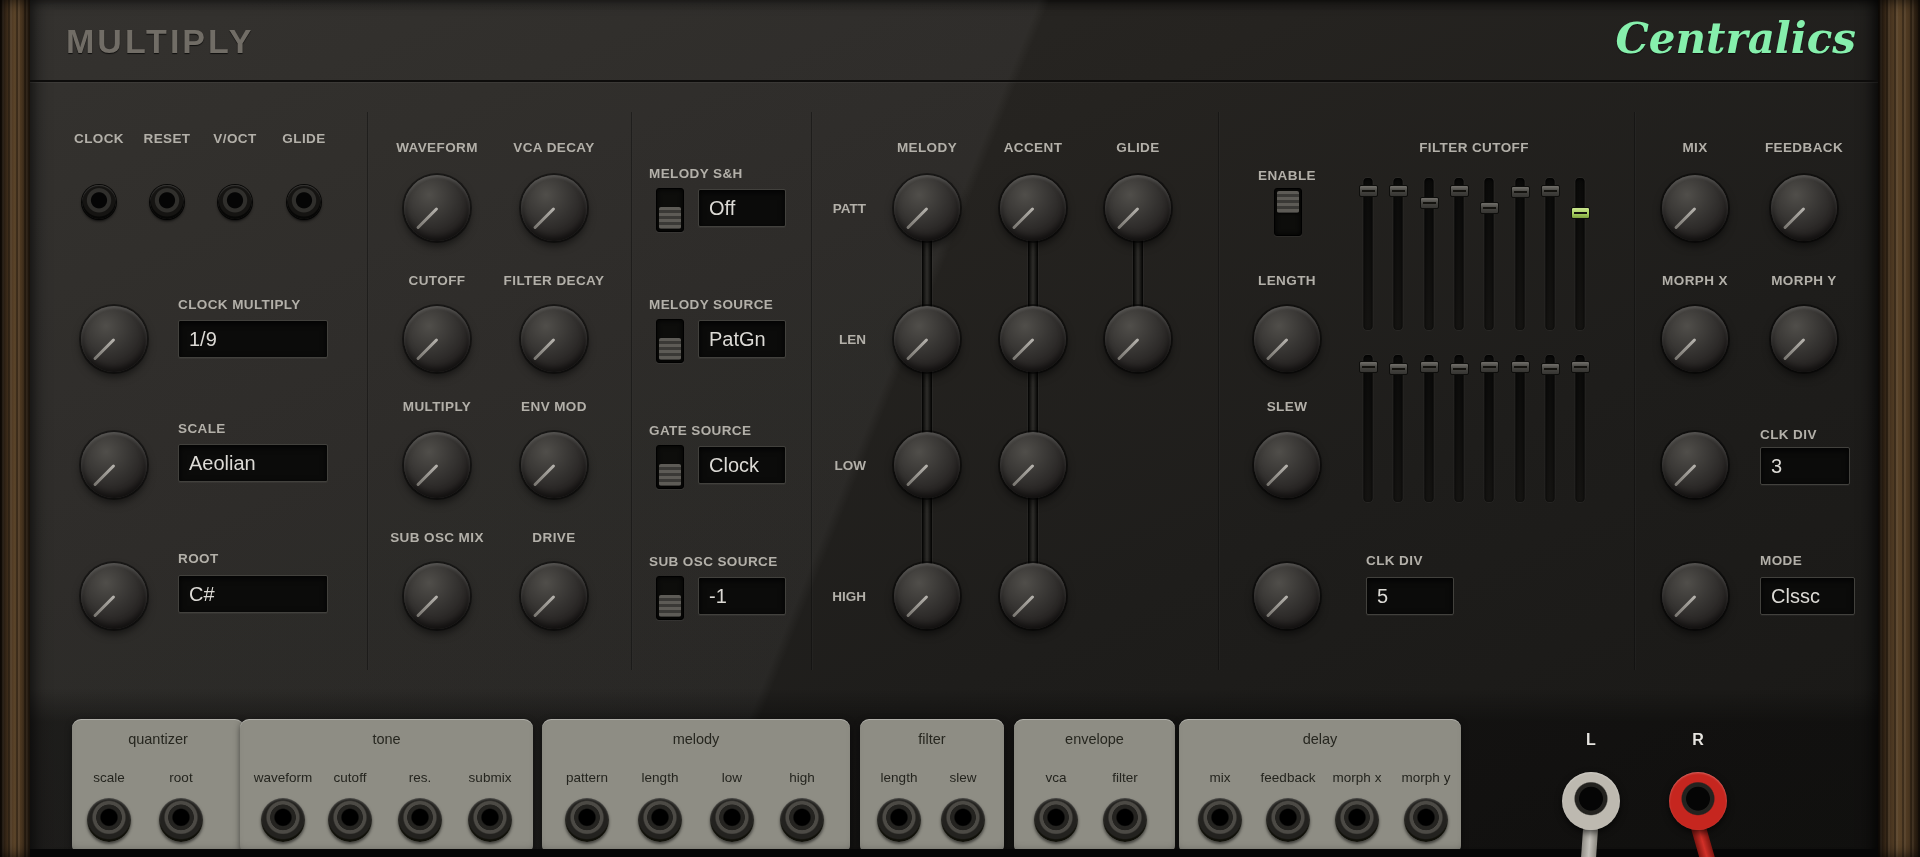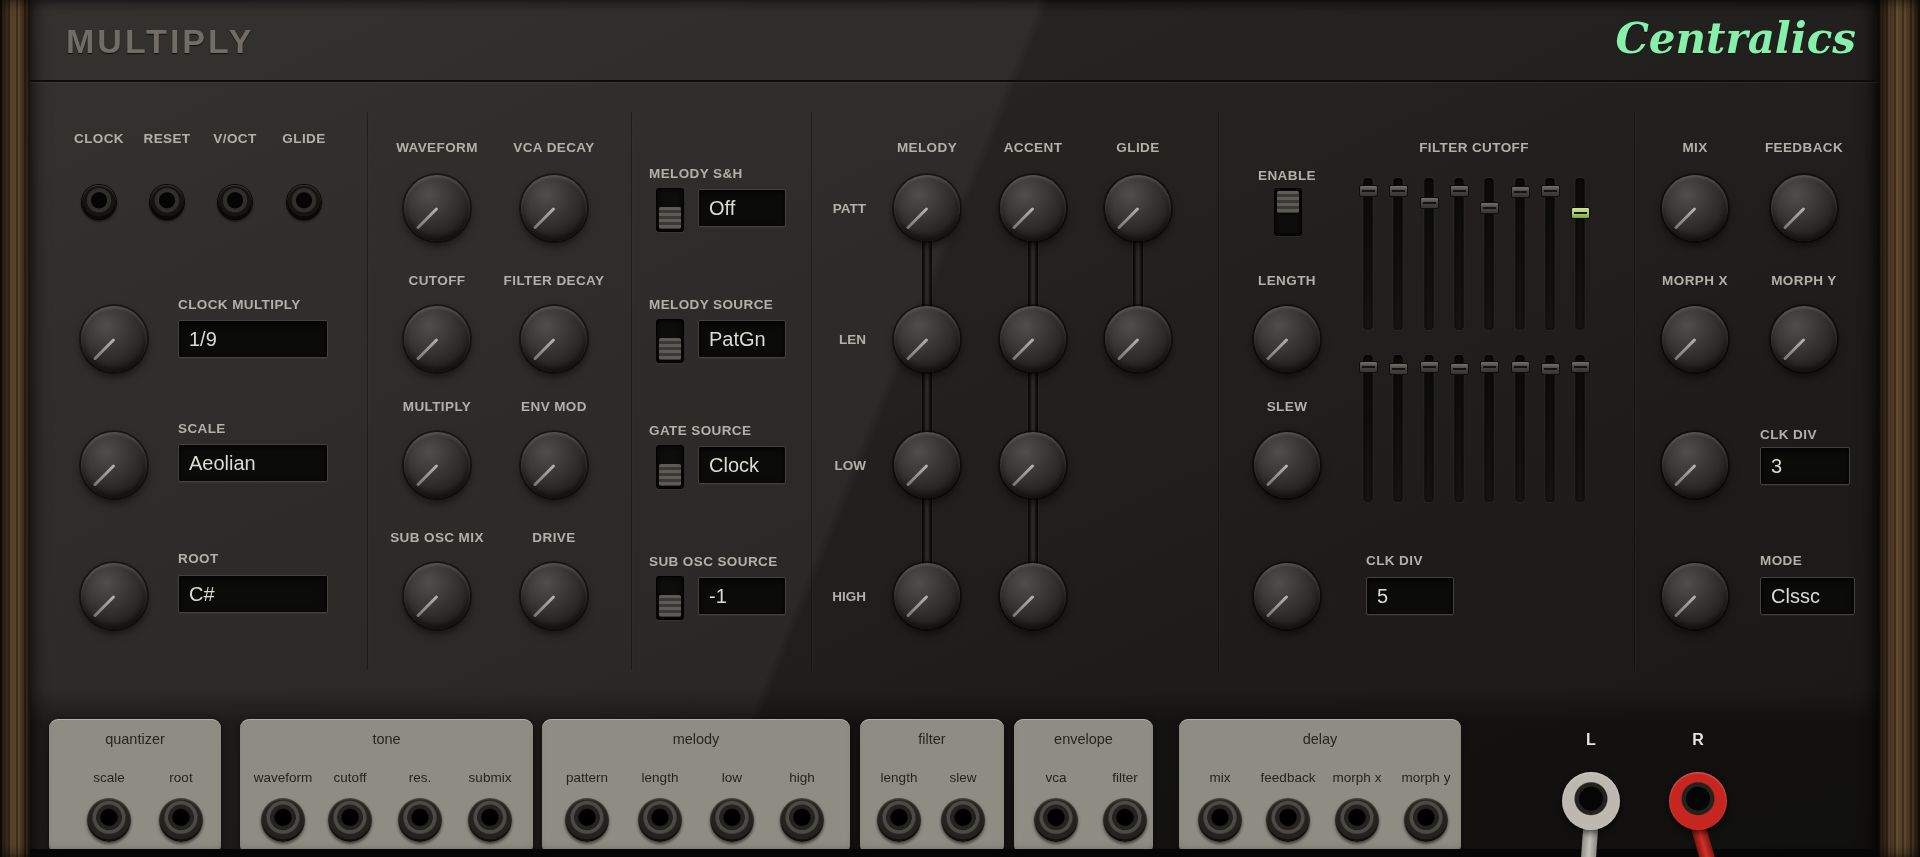--- a/index.html
+++ b/index.html
@@ -262,33 +262,33 @@
 <div class="lbl cx" style="left:1804px;top:273px">MORPH Y</div>
 <div class="knob ctr" style="left:1695px;top:339px"></div>
 <div class="knob ctr" style="left:1804px;top:339px"></div>
 <div class="knob ctr" style="left:1695px;top:465px"></div>
 <div class="lbl" style="left:1760px;top:427px">CLK DIV</div>
 <div class="display" style="left:1760px;top:447px;width:90px">3</div>
 <div class="knob ctr" style="left:1695px;top:596px"></div>
 <div class="lbl" style="left:1760px;top:553px">MODE</div>
 <div class="display" style="left:1760px;top:577px;width:95px">Clssc</div>
 
-<div class="group" style="left:49px;width:172px">
+<div class="group" style="left:72px;width:172px">
     <div class="gtitle">quantizer</div>
   </div>
 <div class="group" style="left:240px;width:293px">
     <div class="gtitle">tone</div>
   </div>
 <div class="group" style="left:542px;width:308px">
     <div class="gtitle">melody</div>
   </div>
 <div class="group" style="left:860px;width:144px">
     <div class="gtitle">filter</div>
   </div>
-<div class="group" style="left:1014px;width:139px">
+<div class="group" style="left:1014px;width:161px">
     <div class="gtitle">envelope</div>
   </div>
 <div class="group" style="left:1179px;width:282px">
     <div class="gtitle">delay</div>
   </div>
 
 <div class="jlbl" style="left:109px">scale</div>
 <div class="jlbl" style="left:181px">root</div>
 <div class="jlbl" style="left:283px">waveform</div>
 <div class="jlbl" style="left:350px">cutoff</div>

